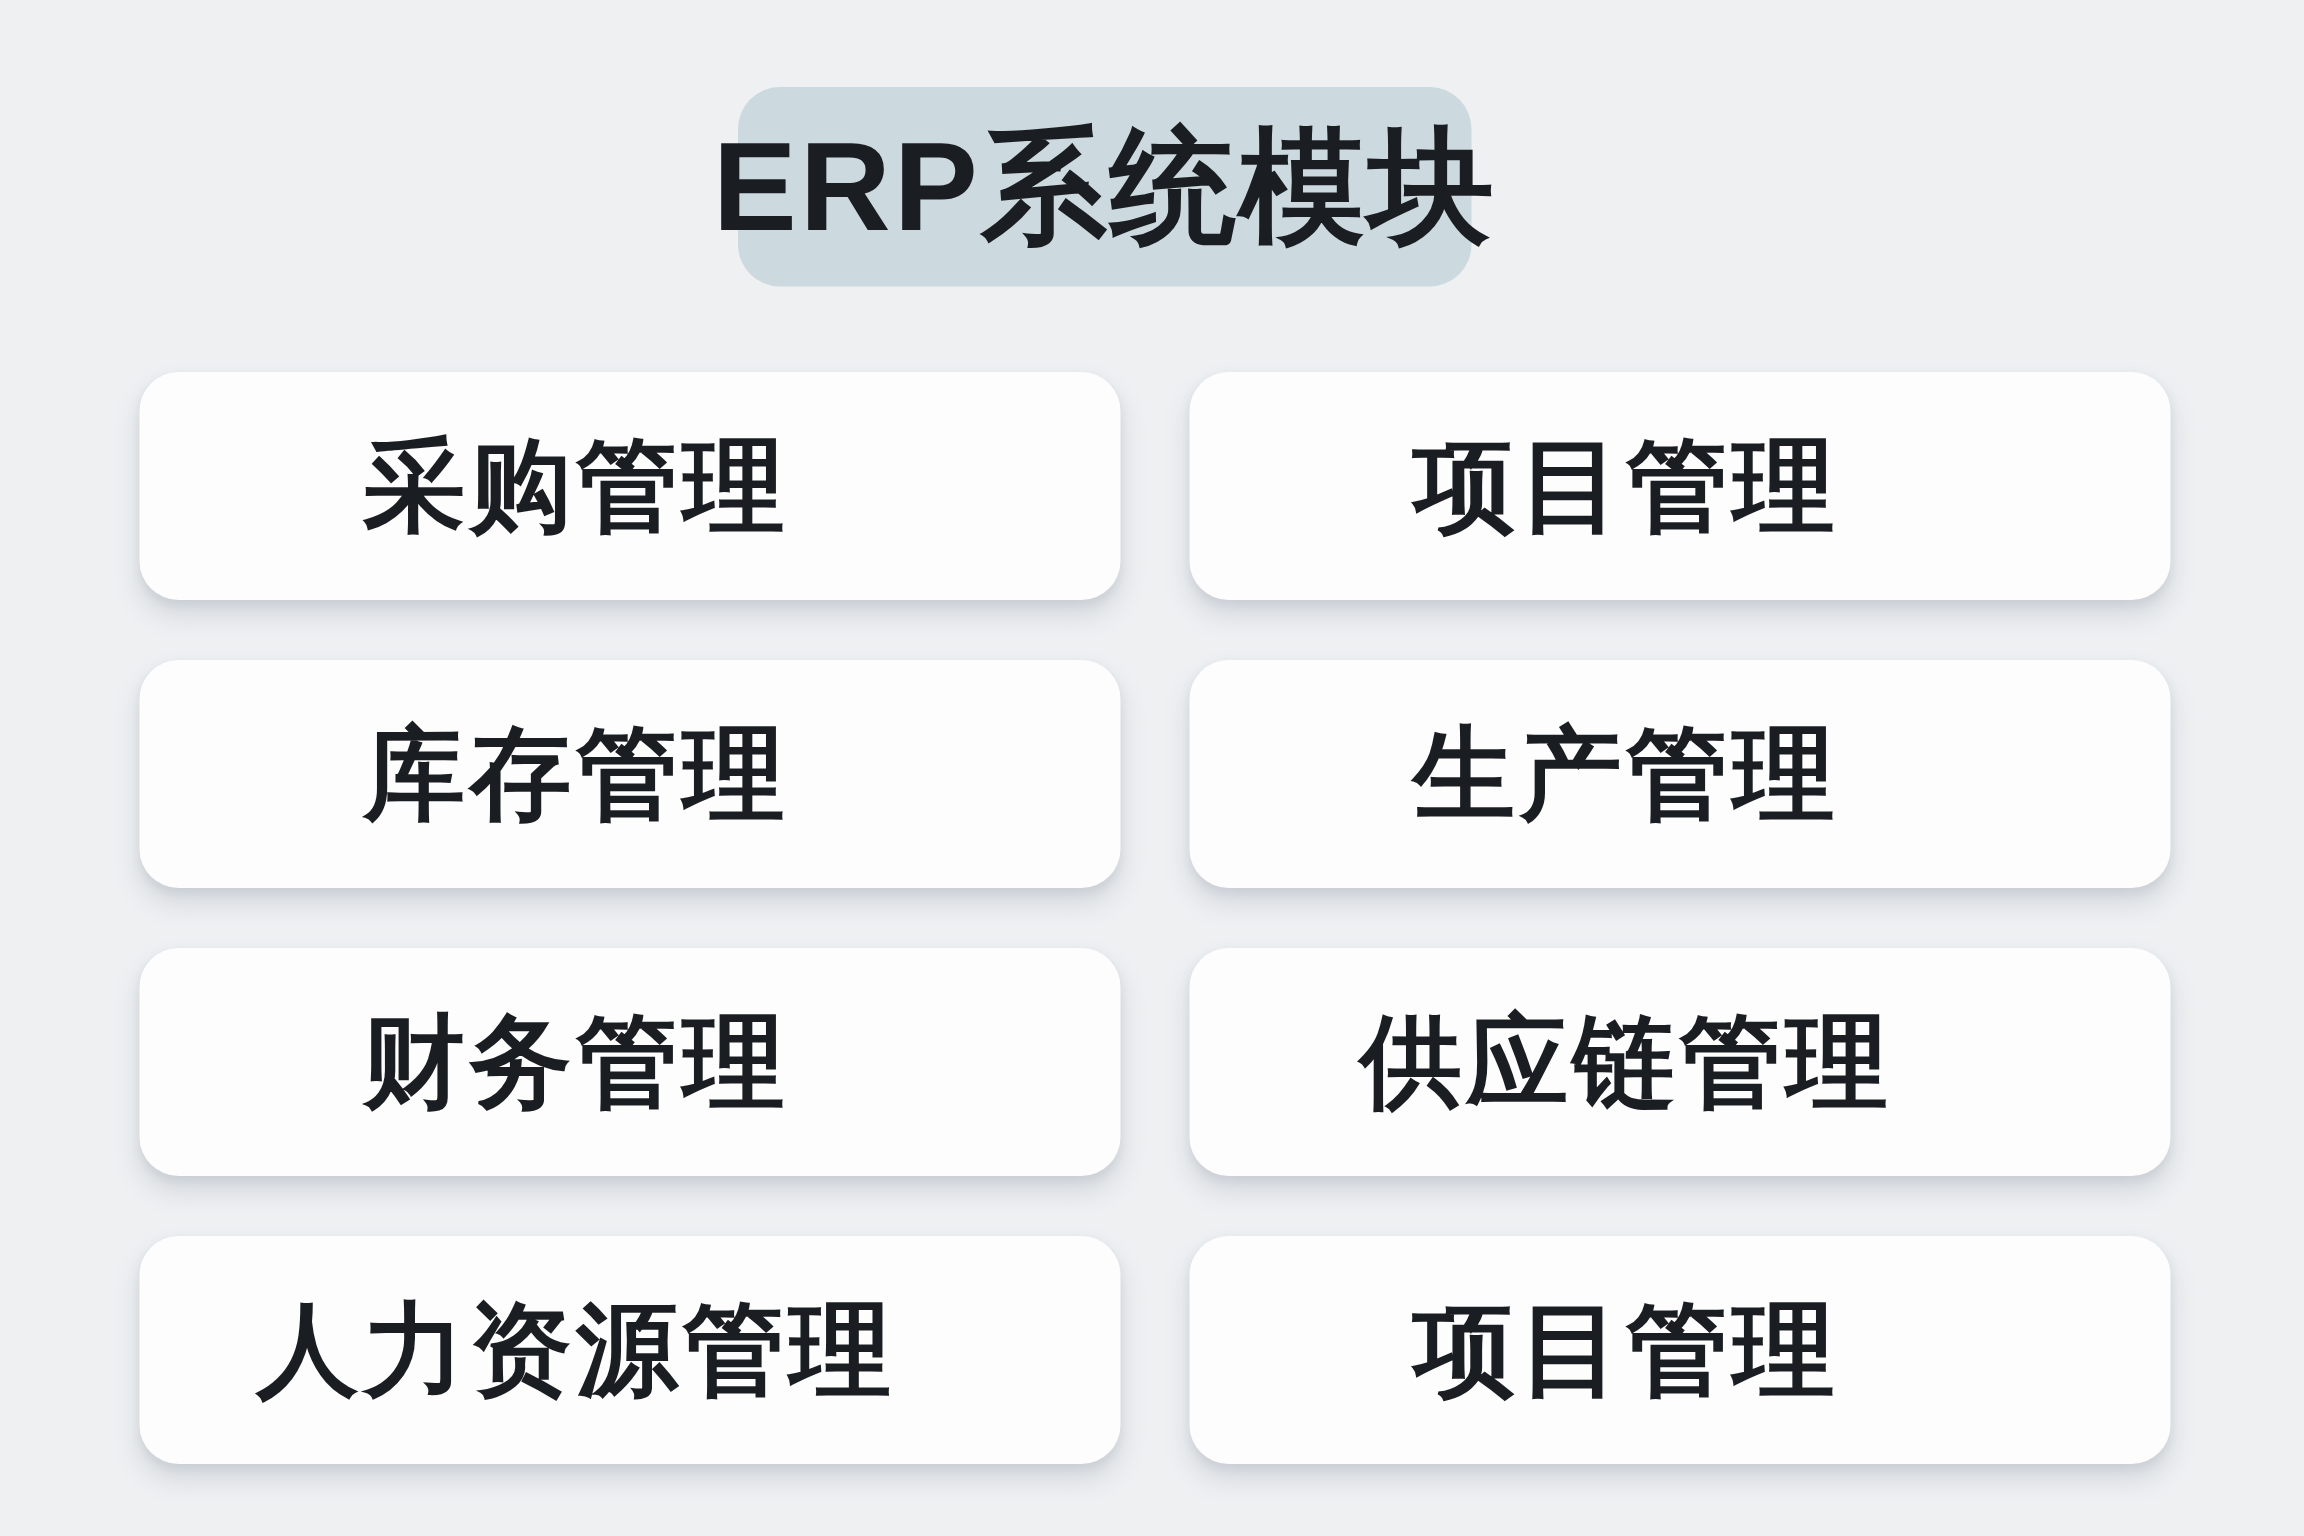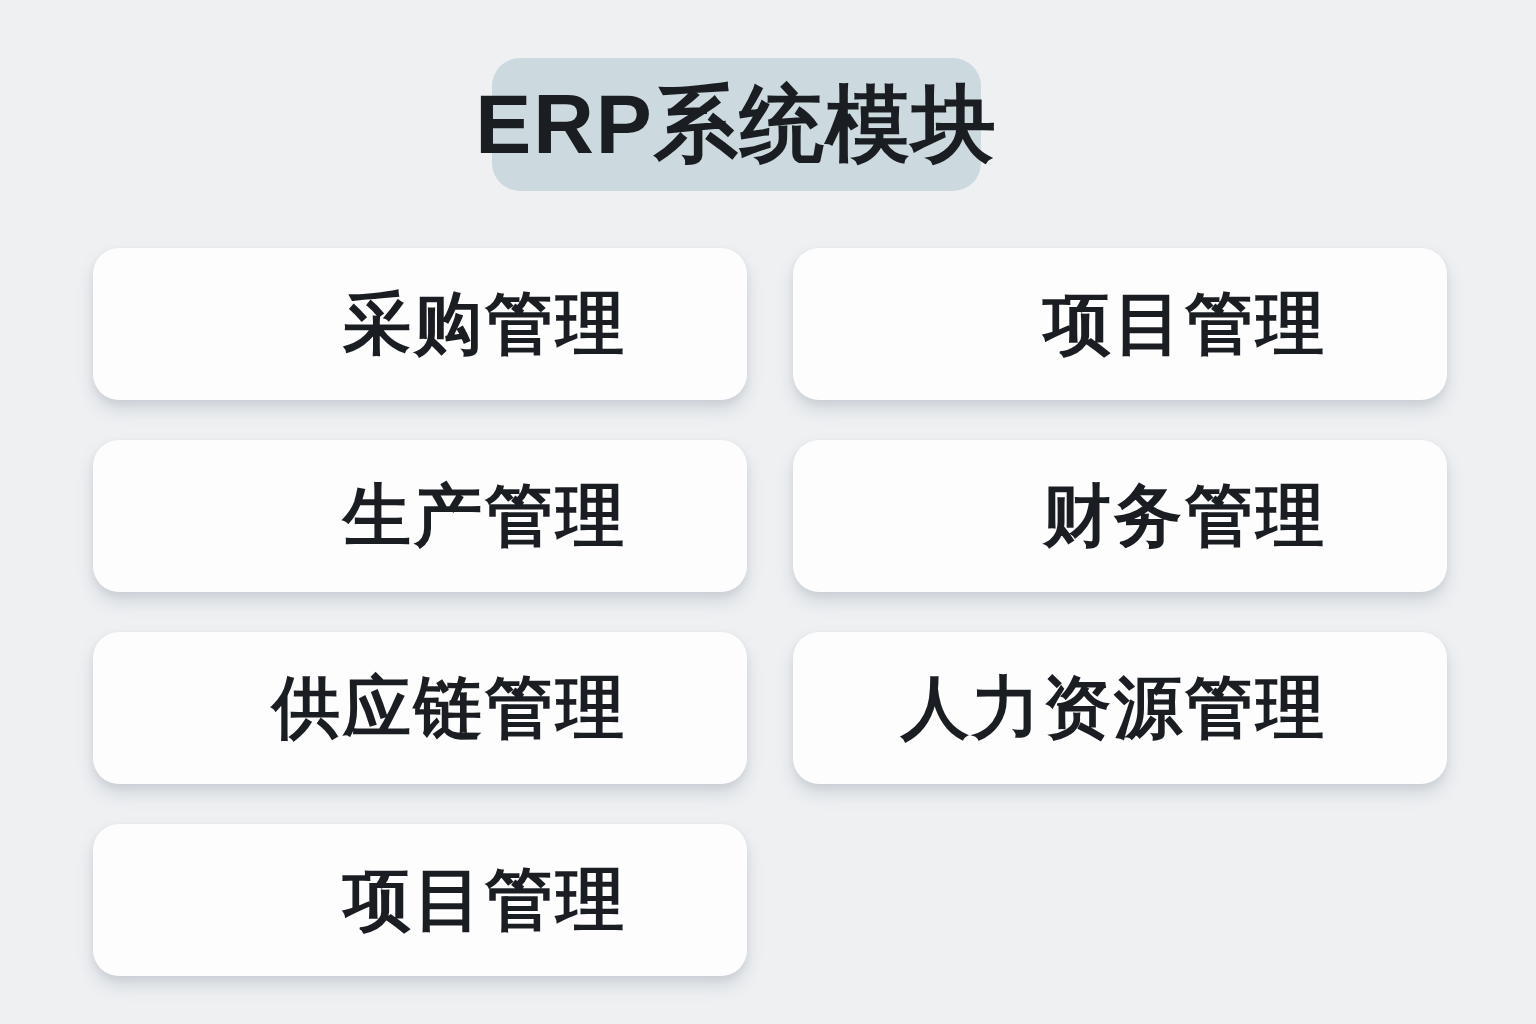--- a/index.html
+++ b/index.html
@@ -41,22 +41,22 @@
     grid-template-columns: 654px 654px;
     column-gap: 46px;
     row-gap: 40px;
     grid-auto-rows: 152px;
   }
   .card {
     background: var(--card-bg);
     border-radius: 26px;
     box-shadow: 0 10px 16px rgba(150, 160, 172, 0.30),
                 0 3px 6px rgba(150, 160, 172, 0.18);
-    display: flex; align-items: center; justify-content: flex-end;
-    padding-right: 120px; 
+    display: flex; align-items: center; justify-content: center;
+    padding-right: 72px; 
   }
   .card .card-text {
     font-size: 68px;
     font-weight: bold;
     color: var(--text);
     letter-spacing: 3px;
     white-space: nowrap;
   }
 </style>
 </head>
@@ -69,20 +69,23 @@
   </div>
 
   <div class="grid">
     <div class="card">
       <span class="card-text">采购管理</span>
     </div>
     <div class="card">
       <span class="card-text">项目管理</span>
     </div>
     <div class="card">
+      <span class="card-text">库存管理</span>
+    </div>
+    <div class="card">
       <span class="card-text">生产管理</span>
     </div>
     <div class="card">
       <span class="card-text">财务管理</span>
     </div>
     <div class="card">
       <span class="card-text">供应链管理</span>
     </div>
     <div class="card">
       <span class="card-text">人力资源管理</span>

